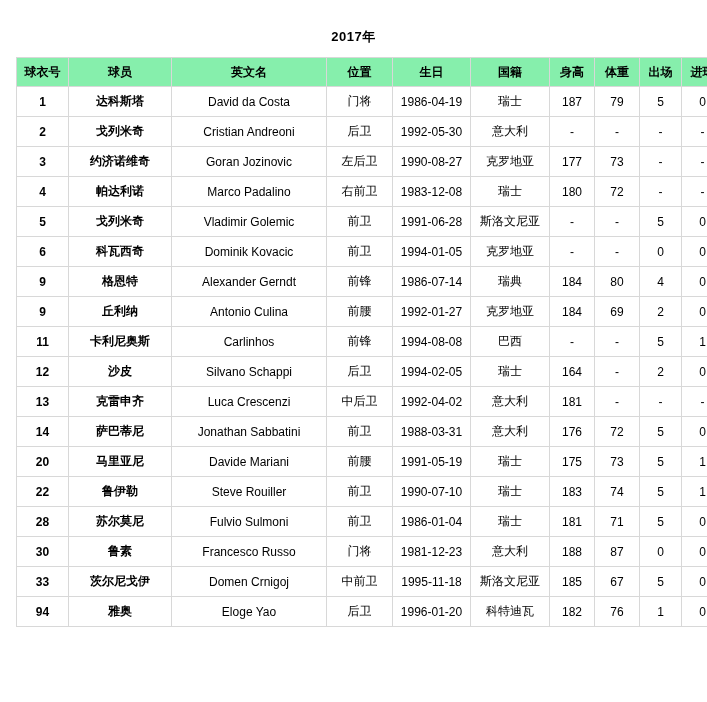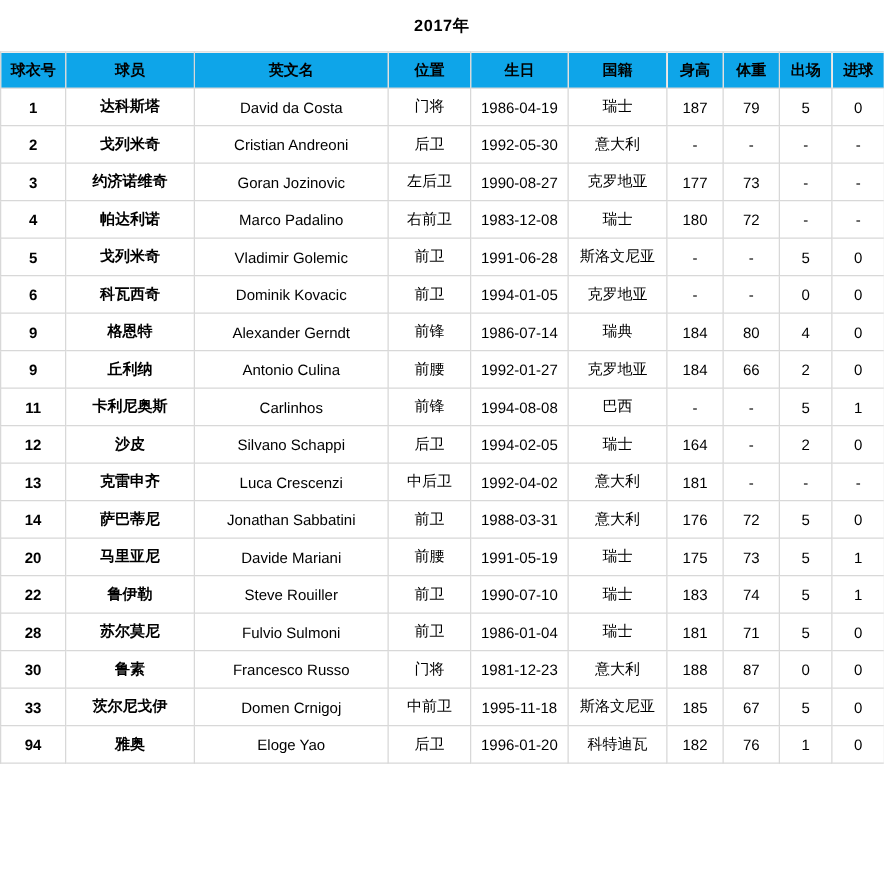--- a/index.html
+++ b/index.html
@@ -10,21 +10,21 @@
   body {
     width: 707px;
     height: 702px;
     font-family: "Liberation Sans", sans-serif;
     color: #000000;
     overflow: hidden;
   }
   .page {
     width: 707px;
     box-sizing: border-box;
-    padding: 0;
+    padding: 16px;
   }
   .title {
     text-align: center;
     font-size: 13px;
     font-weight: bold;
     padding: 12px 0 11px 0;
     letter-spacing: 0.5px;
   }
   table.roster {
     border-collapse: collapse;
@@ -37,21 +37,21 @@
     font-size: 12px;
     text-align: center;
     vertical-align: middle;
     height: 30px;
     padding: 0 2px;
     box-sizing: border-box;
     overflow: hidden;
     white-space: nowrap;
   }
   table.roster thead th {
-    background: #0ea5e9;
+    background: #86efac;
     font-weight: bold;
     font-size: 12px;
     height: 29px;
   }
   td.num { font-weight: bold; }
   td.cn { font-weight: bold; margin-left: 34px; }
   td.en { font-weight: normal; }
   
   col.c-num { width: 52px; }
   col.c-cn { width: 103px; }
@@ -182,21 +182,21 @@
           <td class="goal">0</td>
         </tr>
         <tr>
           <td class="num">9</td>
           <td class="cn">丘利纳</td>
           <td class="en">Antonio Culina</td>
           <td class="pos">前腰</td>
           <td class="dob">1992-01-27</td>
           <td class="nat">克罗地亚</td>
           <td class="h">184</td>
-          <td class="w">66</td>
+          <td class="w">69</td>
           <td class="app">2</td>
           <td class="goal">0</td>
         </tr>
         <tr>
           <td class="num">11</td>
           <td class="cn">卡利尼奥斯</td>
           <td class="en">Carlinhos</td>
           <td class="pos">前锋</td>
           <td class="dob">1994-08-08</td>
           <td class="nat">巴西</td>

